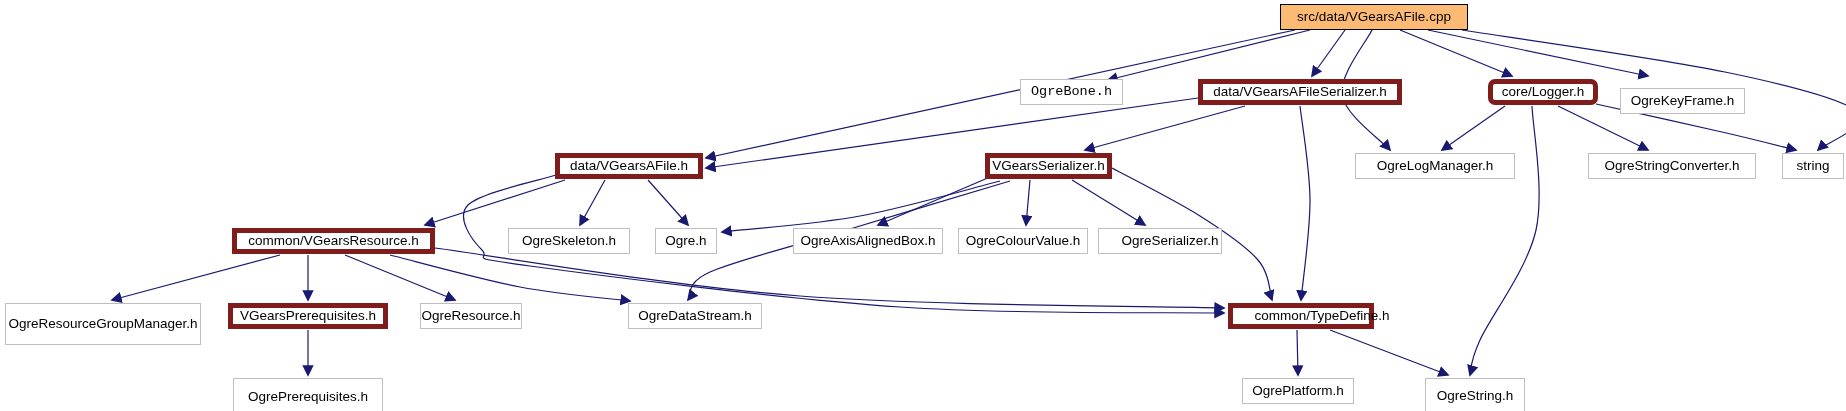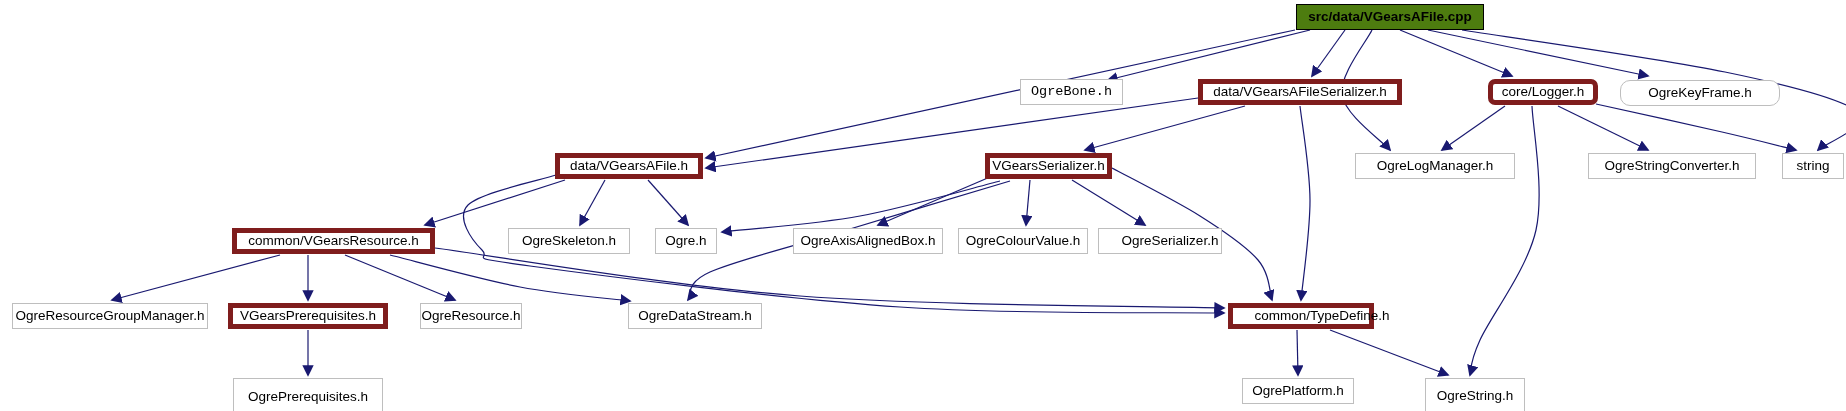--- a/index.html
+++ b/index.html
@@ -4,21 +4,21 @@
 <style>
   html,body{margin:0;padding:0;background:#ffffff;}
   #stage{position:relative;width:1846px;height:411px;background:#ffffff;overflow:hidden;
          font-family:"Liberation Sans", sans-serif;}
   #edges{position:absolute;left:0;top:0;width:1846px;height:411px;pointer-events:none;}
   .node{position:absolute;box-sizing:border-box;background:#ffffff;
         font-size:13.5px;color:#000000;text-align:center;white-space:nowrap;
         display:flex;align-items:center;justify-content:center;line-height:1;}
   .node.external{border:1px solid #bebebe;}
   .node.internal{border:5px solid #7f1d1d;cursor:pointer;}
-  .node.current{border:1px solid #000000;background:#4d7c0f;font-weight:bold;margin-left:16px;}
+  .node.current{border:1px solid #000000;background:#fdba74;font-weight:normal;}
   .edge{fill:none;stroke:#191970;stroke-width:1.2px;}
 </style>
 </head>
 <body>
 
 <div id="stage">
   <svg id="edges" width="1846" height="411" viewBox="0 0 1846 411" xmlns="http://www.w3.org/2000/svg">
     <defs>
       <marker id="arrow" viewBox="0 0 10 10" refX="8.5" refY="5" markerWidth="9.5" markerHeight="9.5" orient="auto">
         <path d="M0,0 L10,5 L0,10 z" fill="#191970"></path>
@@ -57,33 +57,33 @@
         <path class="edge" d="M1558,106 L1648,150" marker-end="url(#arrow)" stroke="#191970"></path>
         <path class="edge" d="M1596,104 C1617,108.66666666666667 1688.6666666666667,124.33333333333333 1722,132 C1755.3333333333333,139.66666666666666 1783.6666666666667,147 1796,150" marker-end="url(#arrow)" stroke="#191970"></path>
         <path class="edge" d="M1532,106 C1532.6666666666667,126.66666666666667 1544.6666666666667,191 1536,230 C1527.3333333333333,269 1491,315.8333333333333 1480,340 C1469,364.1666666666667 1471.6666666666667,369.1666666666667 1470,375" marker-end="url(#arrow)" stroke="#191970"></path>
       </g>
   </svg>
   <div id="nodes">
       <div class="node current internal" style="left: 1280px; top: 4px; width: 188px; height: 26px;">src/data/VGearsAFile.cpp</div>
       <div class="node external" style="left: 1020px; top: 79px; width: 103px; height: 26px; font-family: Liberation Mono, monospace;">OgreBone.h</div>
       <div class="node internal" style="left: 1198px; top: 79px; width: 204px; height: 26px;">data/VGearsAFileSerializer.h</div>
       <div class="node internal" style="left: 1488px; top: 79px; width: 110px; height: 26px; border-radius: 7px;">core/Logger.h</div>
-      <div class="node external" style="left: 1620px; top: 80px; width: 160px; height: 26px; border-radius: 10px;">OgreKeyFrame.h</div>
+      <div class="node external" style="left: 1620px; top: 88px; width: 125px; height: 26px;">OgreKeyFrame.h</div>
       <div class="node internal" style="left: 555px; top: 153px; width: 148px; height: 26px;">data/VGearsAFile.h</div>
       <div class="node internal" style="left: 985px; top: 153px; width: 127px; height: 26px;">VGearsSerializer.h</div>
       <div class="node external" style="left: 1355px; top: 153px; width: 160px; height: 26px;">OgreLogManager.h</div>
       <div class="node external" style="left: 1588px; top: 153px; width: 168px; height: 26px;">OgreStringConverter.h</div>
       <div class="node external" style="left: 1782px; top: 153px; width: 62px; height: 26px;">string</div>
       <div class="node internal" style="left: 232px; top: 228px; width: 203px; height: 26px;">common/VGearsResource.h</div>
       <div class="node external" style="left: 508px; top: 228px; width: 122px; height: 26px;">OgreSkeleton.h</div>
       <div class="node external" style="left: 655px; top: 228px; width: 62px; height: 26px;">Ogre.h</div>
       <div class="node external" style="left: 793px; top: 228px; width: 150px; height: 26px;">OgreAxisAlignedBox.h</div>
       <div class="node external" style="left: 958px; top: 228px; width: 130px; height: 26px;">OgreColourValue.h</div>
       <div class="node external" style="left: 1098px; top: 228px; width: 124px; height: 26px; padding-left: 20px;">OgreSerializer.h</div>
-      <div class="node external" style="left: 12px; top: 303px; width: 196px; height: 26px;">OgreResourceGroupManager.h</div>
+      <div class="node external" style="left: 5px; top: 303px; width: 196px; height: 42px;">OgreResourceGroupManager.h</div>
       <div class="node internal" style="left: 228px; top: 303px; width: 160px; height: 26px;">VGearsPrerequisites.h</div>
       <div class="node external" style="left: 420px; top: 303px; width: 102px; height: 26px;">OgreResource.h</div>
       <div class="node external" style="left: 628px; top: 303px; width: 134px; height: 26px;">OgreDataStream.h</div>
       <div class="node internal" style="left: 1228px; top: 303px; width: 146px; height: 26px; padding-left: 42px;">common/TypeDefine.h</div>
       <div class="node external" style="left: 233px; top: 378px; width: 150px; height: 38px;">OgrePrerequisites.h</div>
       <div class="node external" style="left: 1242px; top: 378px; width: 112px; height: 26px;">OgrePlatform.h</div>
       <div class="node external" style="left: 1425px; top: 378px; width: 100px; height: 36px;">OgreString.h</div>
     </div>
 </div>
 

